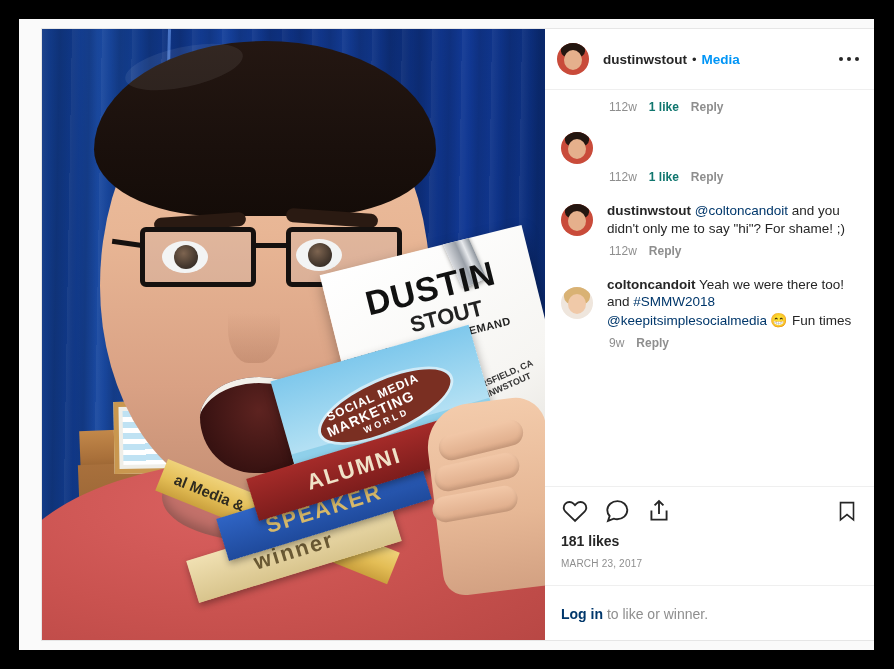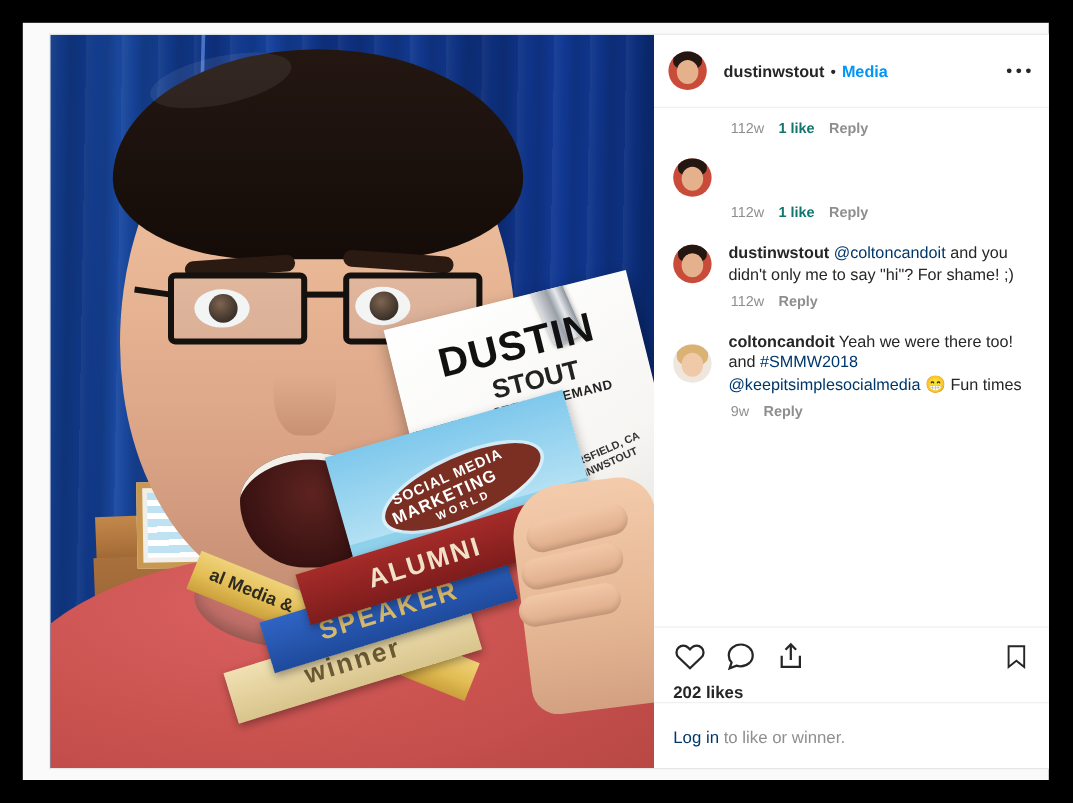--- a/index.html
+++ b/index.html
@@ -372,21 +372,21 @@
     margin-top: 9px;
     padding-bottom: 16px;
   }
   .login-bar {
     border-top: 1px solid #efefef;
     padding: 20px 16px;
     font: 400 14px "Liberation Sans", sans-serif;
     color: #8e8e8e;
     flex: none;
   }
-  .login-bar a { color: #00376b; font-weight: 400; text-decoration: none; cursor: pointer; }
+  .login-bar a { color: #00376b; font-weight: 700; text-decoration: none; cursor: pointer; }
 </style>
 </head>
 <body>
 
 <div class="frame">
   <div class="mat">
     <div class="card">
 
       <div class="photo">
         <div class="curtain"></div>
@@ -534,21 +534,22 @@
             </svg>
             <svg class="ic" viewBox="0 0 24 24" fill="none" stroke="#262626" stroke-width="1.6">
               <path d="M12 3.5v11"></path>
               <path d="M8.2 7.2 12 3.4l3.8 3.8"></path>
               <path d="M5.5 11.6v7.8h13v-7.8"></path>
             </svg>
             <svg class="save" viewBox="0 0 24 24" fill="none" stroke="#262626" stroke-width="1.6">
               <path d="M5.5 3.6h13v17.2L12 15.6l-6.5 5.2z"></path>
             </svg>
           </div>
-          <div class="likes-count">202 likes</div>
+          <div class="likes-count">181 likes</div>
+          <div class="date">MARCH 23, 2017</div>
         </div>
 
         <div class="login-bar">
           <a>Log in</a><span> to like or winner.</span>
         </div>
 
       </div>
     </div>
   </div>
 </div>

